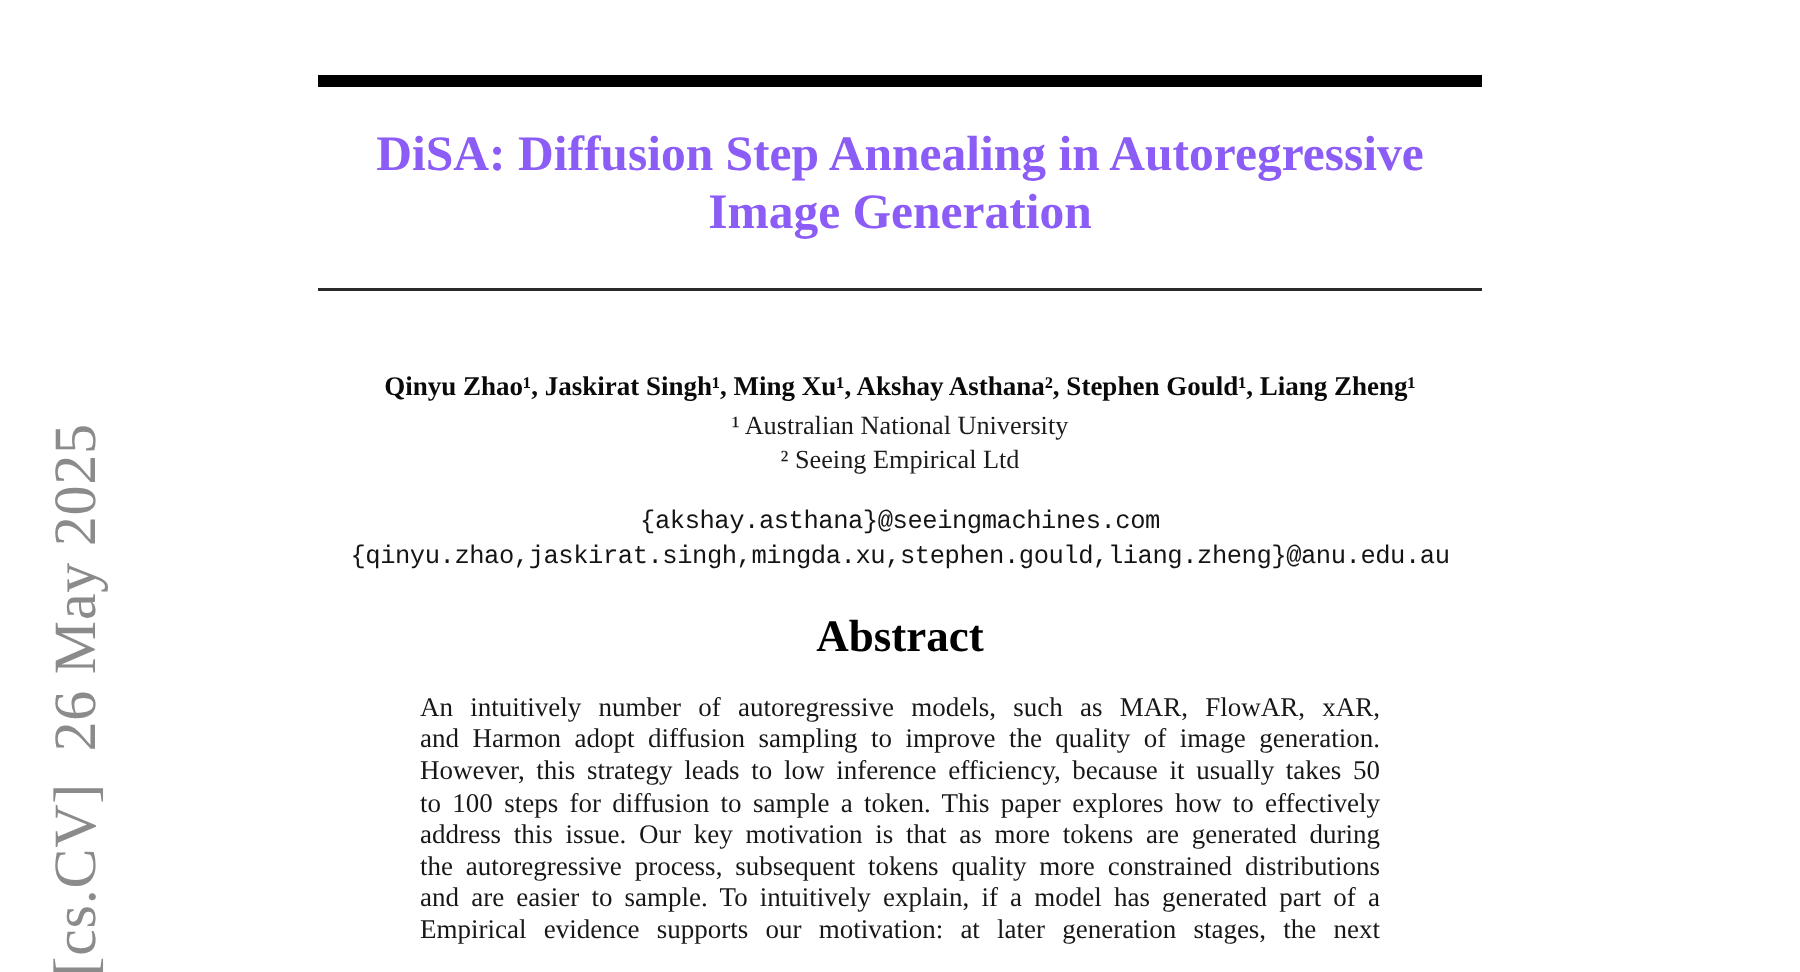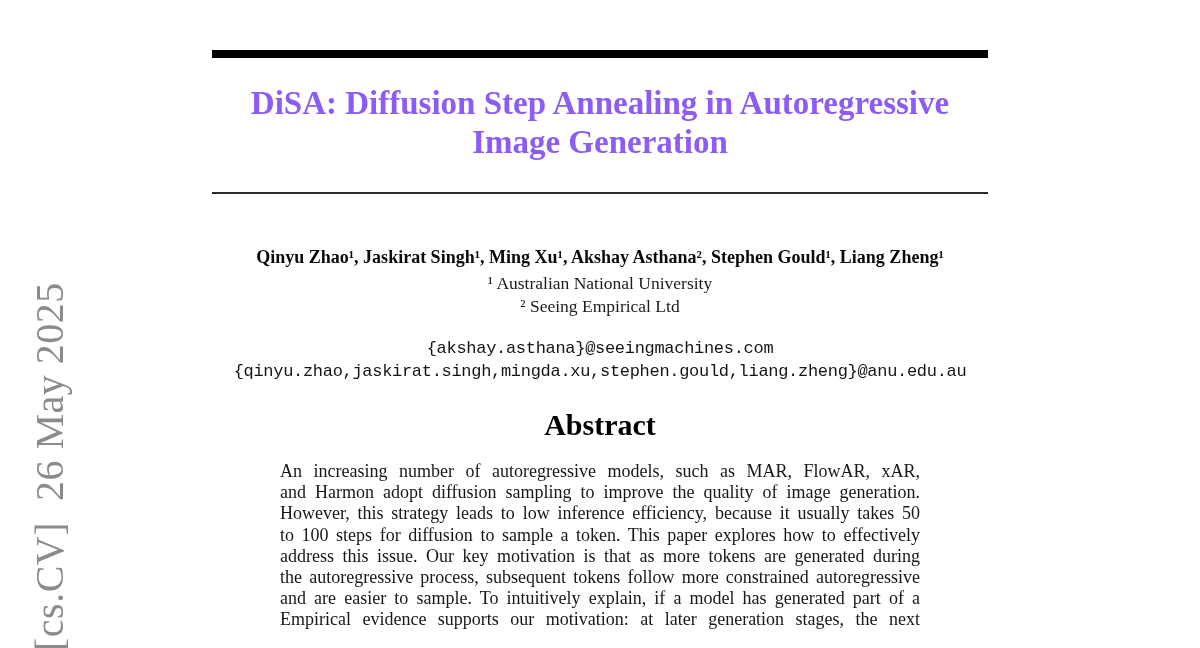--- a/index.html
+++ b/index.html
@@ -143,23 +143,23 @@
 
   <div class="affil affil-2">² Seeing Empirical Ltd</div>
 
   <div class="email email-1">{qinyu.zhao,jaskirat.singh,mingda.xu,stephen.gould,liang.zheng}@anu.edu.au</div>
 
   <div class="email email-2">{akshay.asthana}@seeingmachines.com</div>
 
   <div class="abstract-heading">Abstract</div>
 
   <div class="abstract-body">
-    <div class="abs-line">An increasing number of autoregressive models, such as MAR, FlowAR, xAR,</div>
+    <div class="abs-line">An intuitively number of autoregressive models, such as MAR, FlowAR, xAR,</div>
     <div class="abs-line">and Harmon adopt diffusion sampling to improve the quality of image generation.</div>
     <div class="abs-line">However, this strategy leads to low inference efficiency, because it usually takes 50</div>
     <div class="abs-line">to 100 steps for diffusion to sample a token. This paper explores how to effectively</div>
     <div class="abs-line">address this issue. Our key motivation is that as more tokens are generated during</div>
-    <div class="abs-line">the autoregressive process, subsequent tokens follow more constrained autoregressive</div>
+    <div class="abs-line">the autoregressive process, subsequent tokens quality more constrained distributions</div>
     <div class="abs-line">and are easier to sample. To intuitively explain, if a model has generated part of a</div>
     <div class="abs-line">Empirical evidence supports our motivation: at later generation stages, the next</div>
   </div>
 
 </div>
 
 </body></html>

